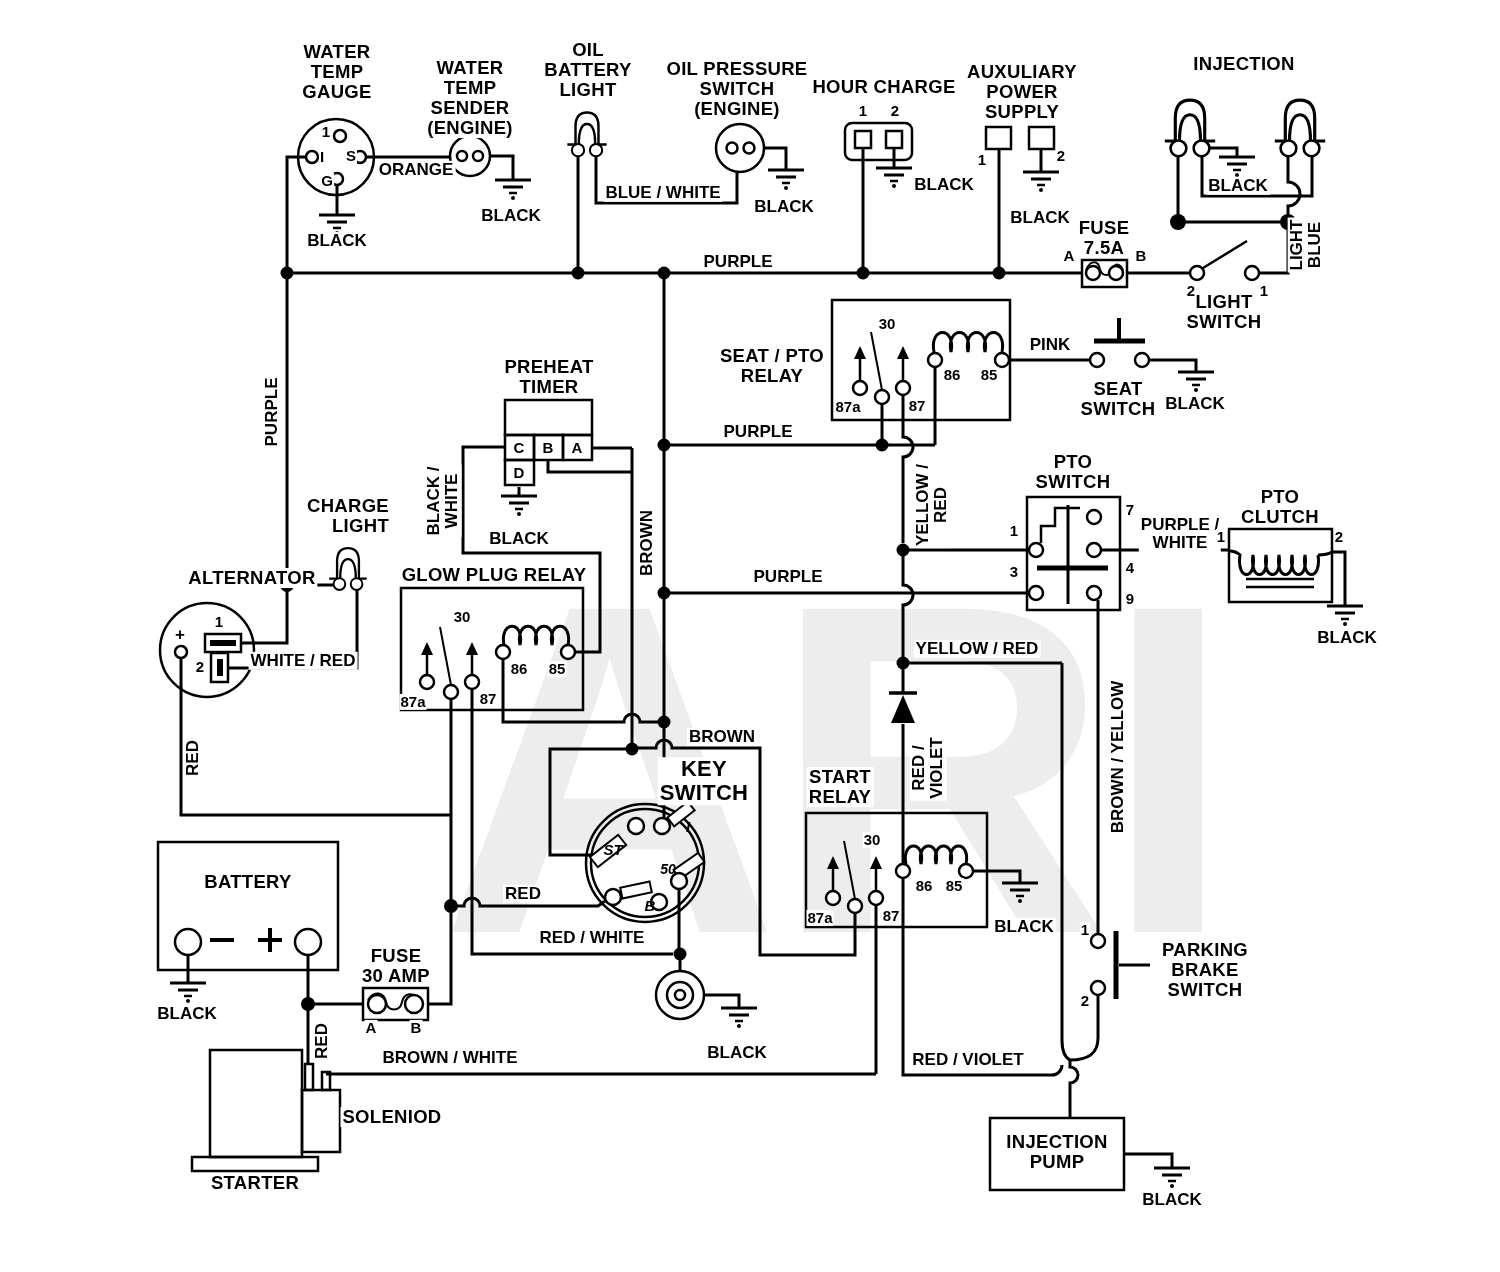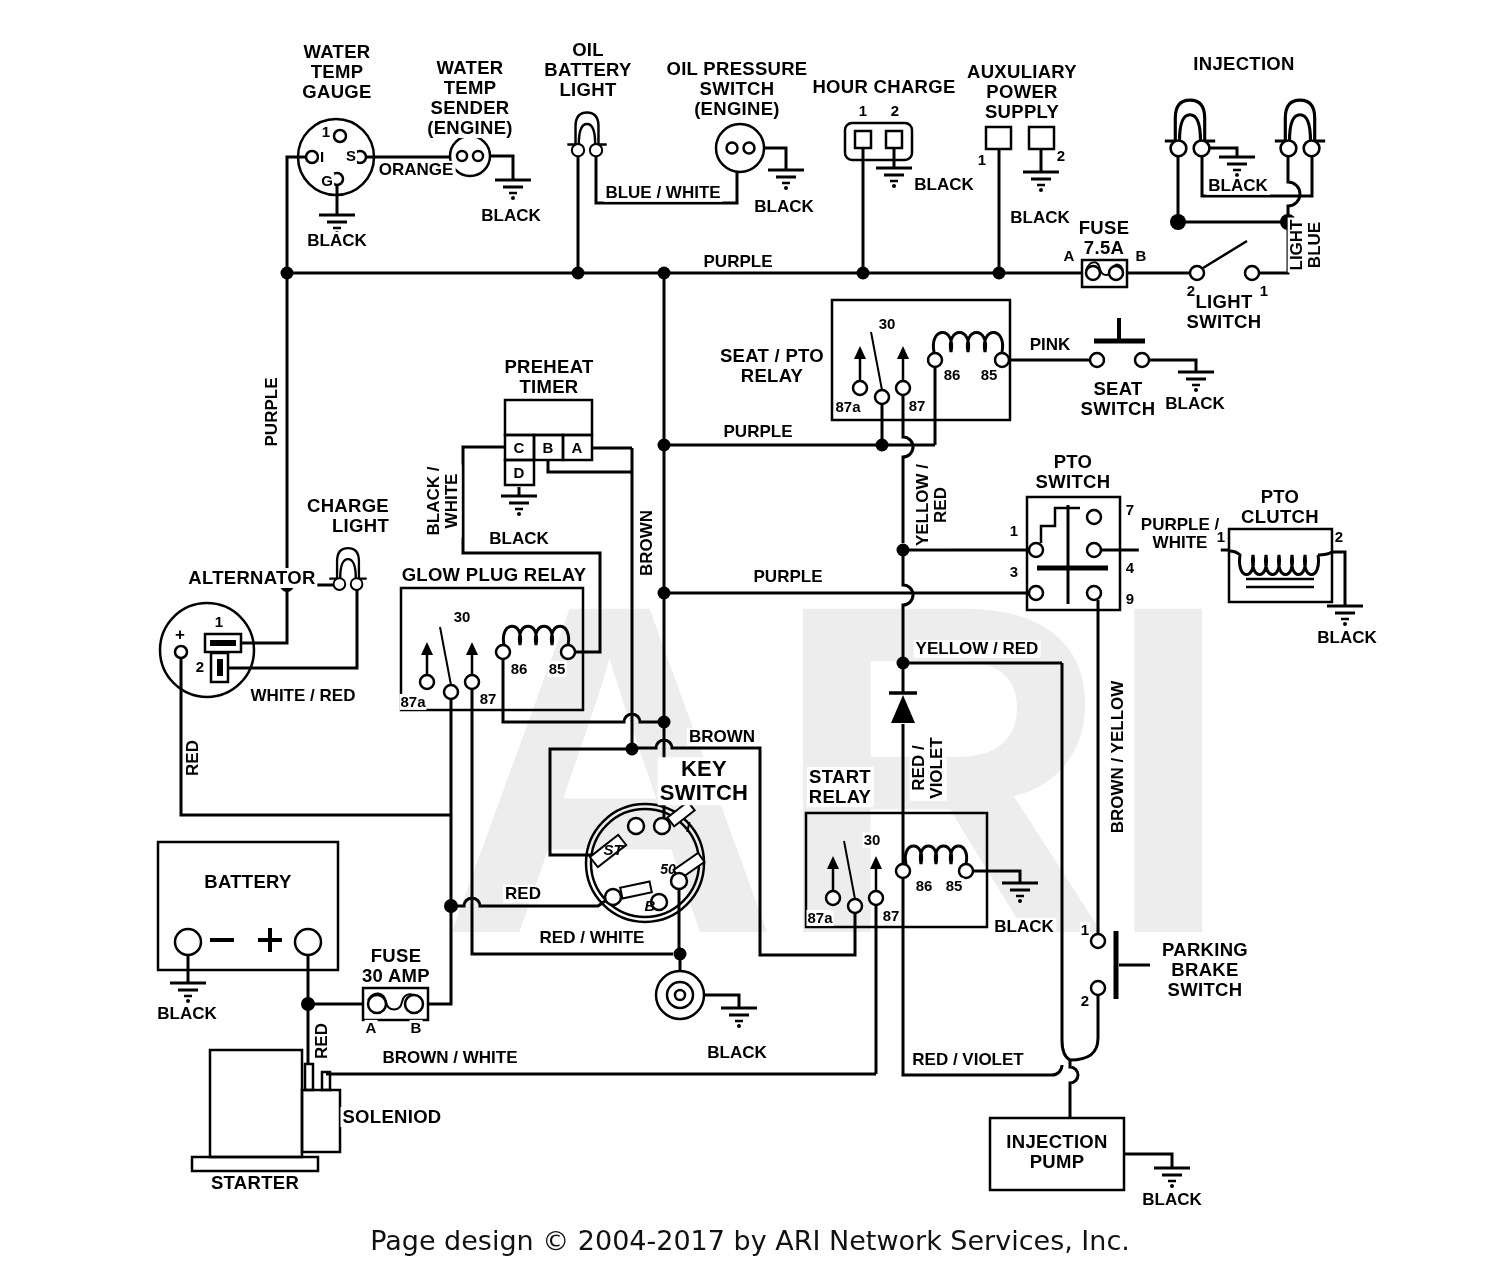--- a/index.html
+++ b/index.html
@@ -342,21 +342,21 @@
       <span class="label wire" style="left: 1238px; top: 186px; font-size: 17px;">BLACK</span>
       <span class="label wire" style="left: 738px; top: 262px; font-size: 17px;">PURPLE</span>
       <span class="label wire" style="left: 1050px; top: 345px; font-size: 17px;">PINK</span>
       <span class="label wire" style="left: 1195px; top: 404px; font-size: 17px;">BLACK</span>
       <span class="label wire" style="left: 758px; top: 432px; font-size: 17px;">PURPLE</span>
       <span class="label wire" style="left: 788px; top: 577px; font-size: 17px;">PURPLE</span>
       <span class="label wire" style="left: 977px; top: 649px; font-size: 17px;">YELLOW / RED</span>
       <span class="label wire" style="left: 1180px; top: 534px; font-size: 17px;">PURPLE /
 WHITE</span>
       <span class="label wire" style="left: 1347px; top: 638px; font-size: 17px;">BLACK</span>
-      <span class="label wire" style="left: 303px; top: 696px; font-size: 17px;">WHITE / RED</span>
+      <span class="label wire" style="left: 303px; top: 661px; font-size: 17px;">WHITE / RED</span>
       <span class="label wire" style="left: 519px; top: 539px; font-size: 17px;">BLACK</span>
       <span class="label wire" style="left: 722px; top: 737px; font-size: 17px;">BROWN</span>
       <span class="label wire" style="left: 523px; top: 894px; font-size: 17px;">RED</span>
       <span class="label wire" style="left: 592px; top: 938px; font-size: 17px;">RED / WHITE</span>
       <span class="label wire" style="left: 737px; top: 1053px; font-size: 17px;">BLACK</span>
       <span class="label wire" style="left: 187px; top: 1014px; font-size: 17px;">BLACK</span>
       <span class="label wire" style="left: 450px; top: 1058px; font-size: 17px;">BROWN / WHITE</span>
       <span class="label wire" style="left: 968px; top: 1060px; font-size: 17px;">RED / VIOLET</span>
       <span class="label wire" style="left: 1024px; top: 927px; font-size: 17px;">BLACK</span>
       <span class="label wire" style="left: 1172px; top: 1200px; font-size: 17px;">BLACK</span>
@@ -417,14 +417,13 @@
       <span class="label pin" style="left: 1085px; top: 1001px; font-size: 15px;">2</span>
       <span class="label pin" style="left: 219px; top: 622px; font-size: 15px;">1</span>
       <span class="label pin" style="left: 200px; top: 667px; font-size: 15px;">2</span>
       <span class="label pin" style="left: 180px; top: 635px; font-size: 17px;">+</span>
       <span class="label key" style="left: 613px; top: 850px; font-size: 15px;">ST</span>
       <span class="label key" style="left: 688px; top: 827px; font-size: 15px;">I</span>
       <span class="label key" style="left: 650px; top: 906px; font-size: 15px;">B</span>
       <span class="label key" style="left: 668px; top: 870px; font-size: 14px;">50</span>
     </div>
 
-  <div id="footer-text">Page design © 2004-2017 by ARI Network Services, Inc.</div>
 </div>
 
 </body></html>

